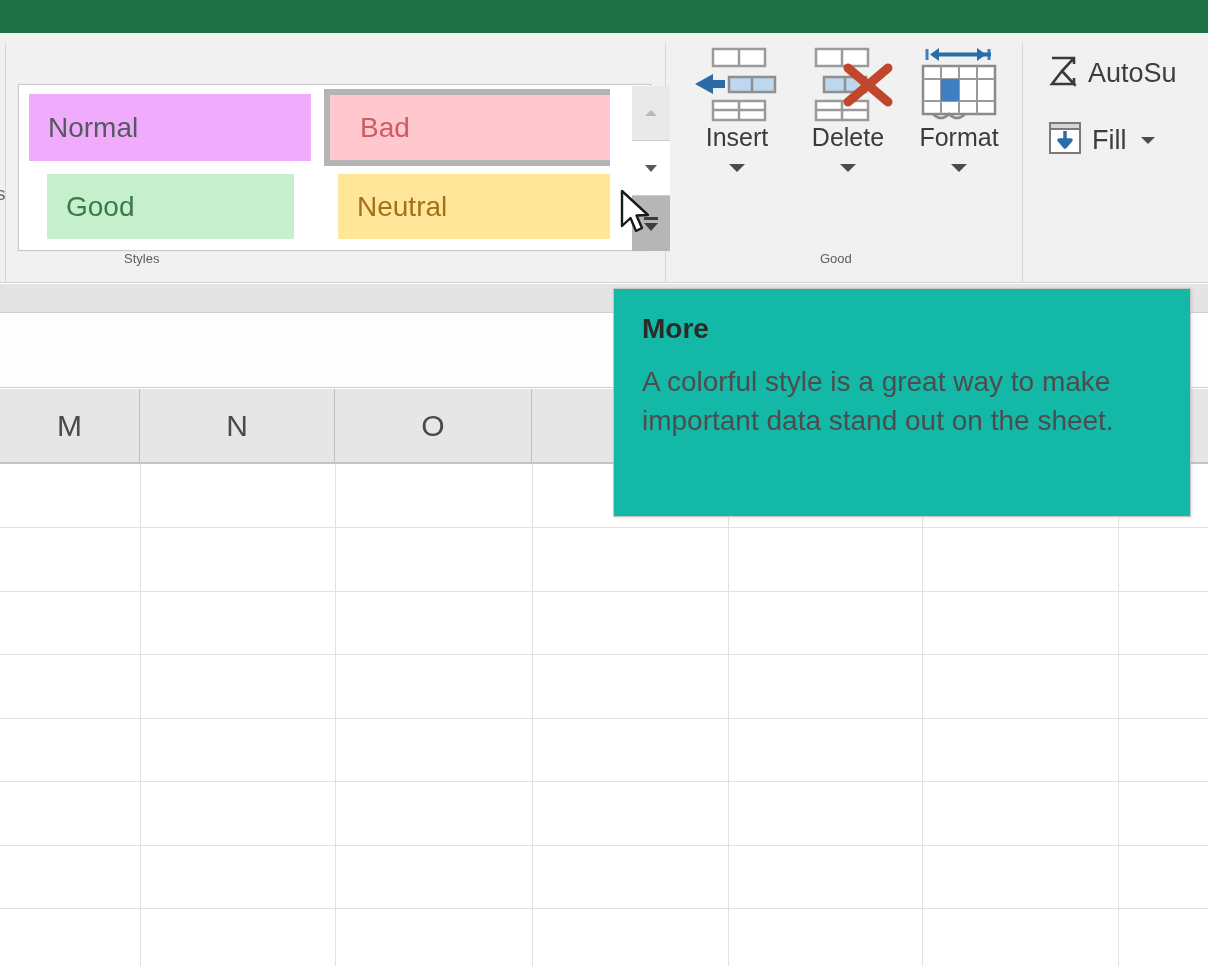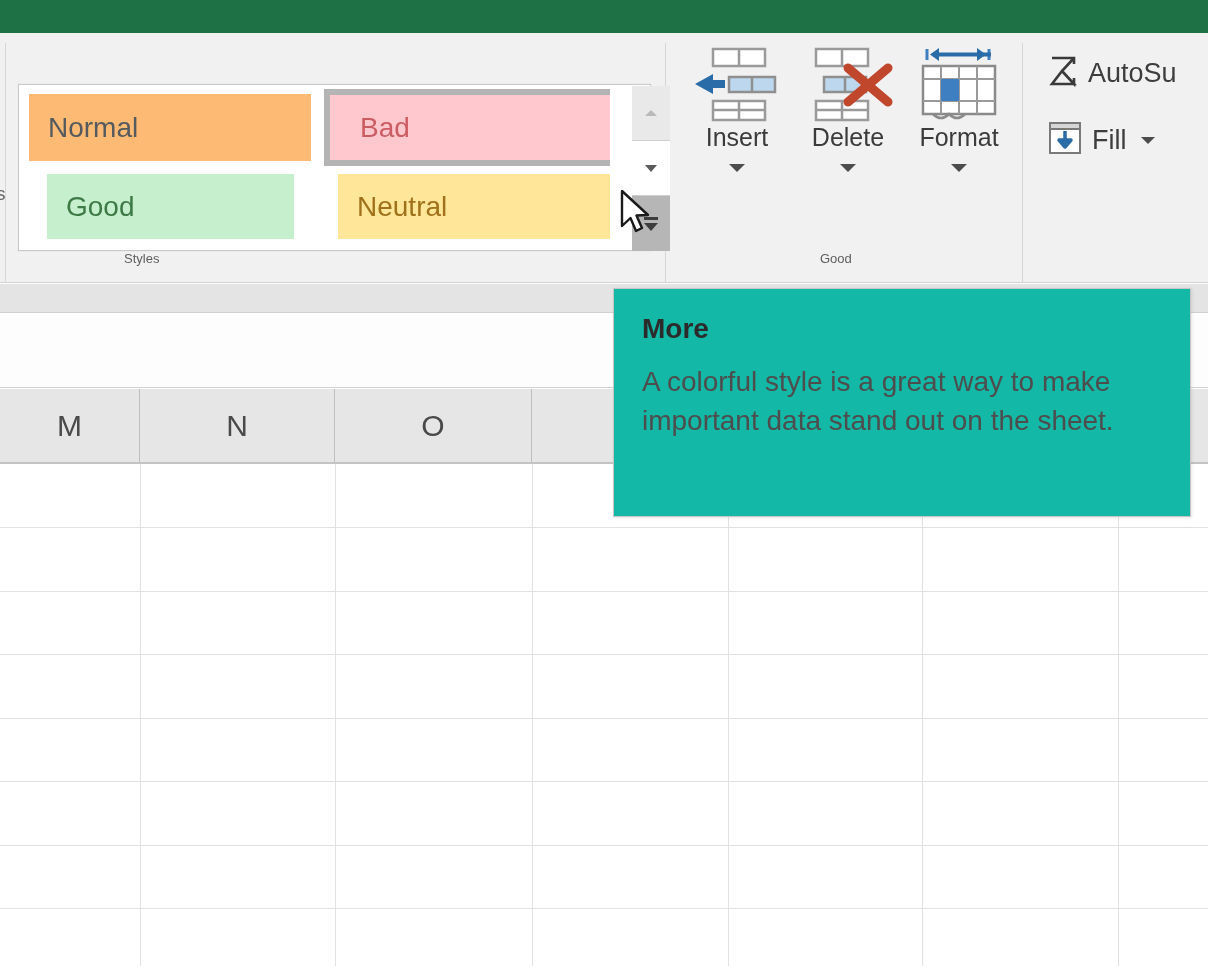--- a/index.html
+++ b/index.html
@@ -65,21 +65,21 @@
   }
   .style-cell {
     position: absolute;
     display: flex;
     align-items: center;
     padding-left: 19px;
     font-size: 28px;
     font-weight: 400;
     white-space: nowrap;
   }
-  .sc-normal { left: 10px;  top: 9px;  width: 282px; height: 67px; background:#fdba74; color:#555a5e; }
+  .sc-normal { left: 10px;  top: 9px;  width: 282px; height: 67px; background:#f0abfc; color:#555a5e; }
   .sc-bad    { left: 305px; top: 4px;  width: 292px; height: 77px; background:#FFC7CE; color:#CE5C63;
                border: 6px solid #b4b4b4; padding-left: 30px; }
   .sc-good   { left: 28px;  top: 89px; width: 247px; height: 65px; background:#C6EFCE; color:#3E7A45; }
   .sc-neutral{ left: 319px; top: 89px; width: 273px; height: 65px; background:#FFE699; color:#A3711B; }
 
   
   .gal-scroll {
     position: absolute;
     left: 613px; top: 1px;
     width: 38px; height: 165px;

